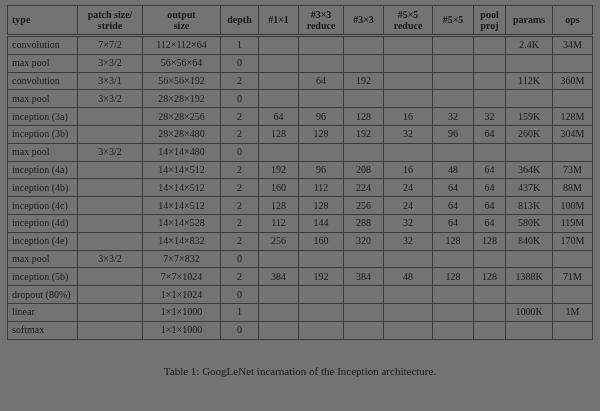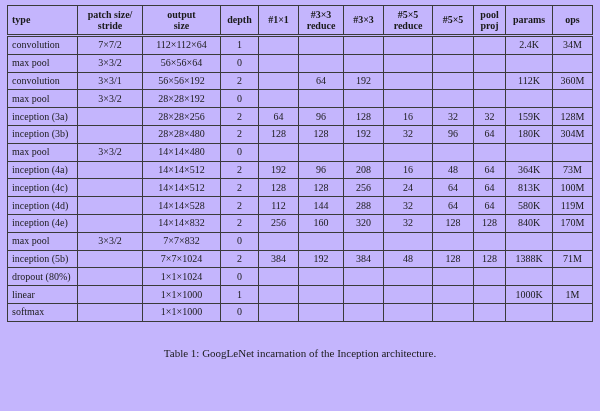--- a/index.html
+++ b/index.html
@@ -4,21 +4,21 @@
 <style>
   html, body {
     margin: 0;
     padding: 0;
     background: #ffffff;
   }
   .page {
     position: relative;
     width: 600px;
     height: 411px;
-    background: #c4b5fd;
+    background: #737373;
     font-family: "Liberation Serif", "DejaVu Serif", serif;
     color: #1a1a1a;
     overflow: hidden;
   }
   table.arch {
     border-collapse: collapse;
     table-layout: fixed;
     width: 586px;
     margin: 5px 0 0 7px;
     font-size: 10px;
@@ -172,21 +172,21 @@
           <td>inception (3b)</td>
           <td></td>
           <td>28×28×480</td>
           <td>2</td>
           <td>128</td>
           <td>128</td>
           <td>192</td>
           <td>32</td>
           <td>96</td>
           <td>64</td>
-          <td>180K</td>
+          <td>260K</td>
           <td>304M</td>
         </tr>
         <tr>
           <td>max pool</td>
           <td>3×3/2</td>
           <td>14×14×480</td>
           <td>0</td>
           <td></td>
           <td></td>
           <td></td>
@@ -204,20 +204,34 @@
           <td>192</td>
           <td>96</td>
           <td>208</td>
           <td>16</td>
           <td>48</td>
           <td>64</td>
           <td>364K</td>
           <td>73M</td>
         </tr>
         <tr>
+          <td>inception (4b)</td>
+          <td></td>
+          <td>14×14×512</td>
+          <td>2</td>
+          <td>160</td>
+          <td>112</td>
+          <td>224</td>
+          <td>24</td>
+          <td>64</td>
+          <td>64</td>
+          <td>437K</td>
+          <td>88M</td>
+        </tr>
+        <tr>
           <td>inception (4c)</td>
           <td></td>
           <td>14×14×512</td>
           <td>2</td>
           <td>128</td>
           <td>128</td>
           <td>256</td>
           <td>24</td>
           <td>64</td>
           <td>64</td>

